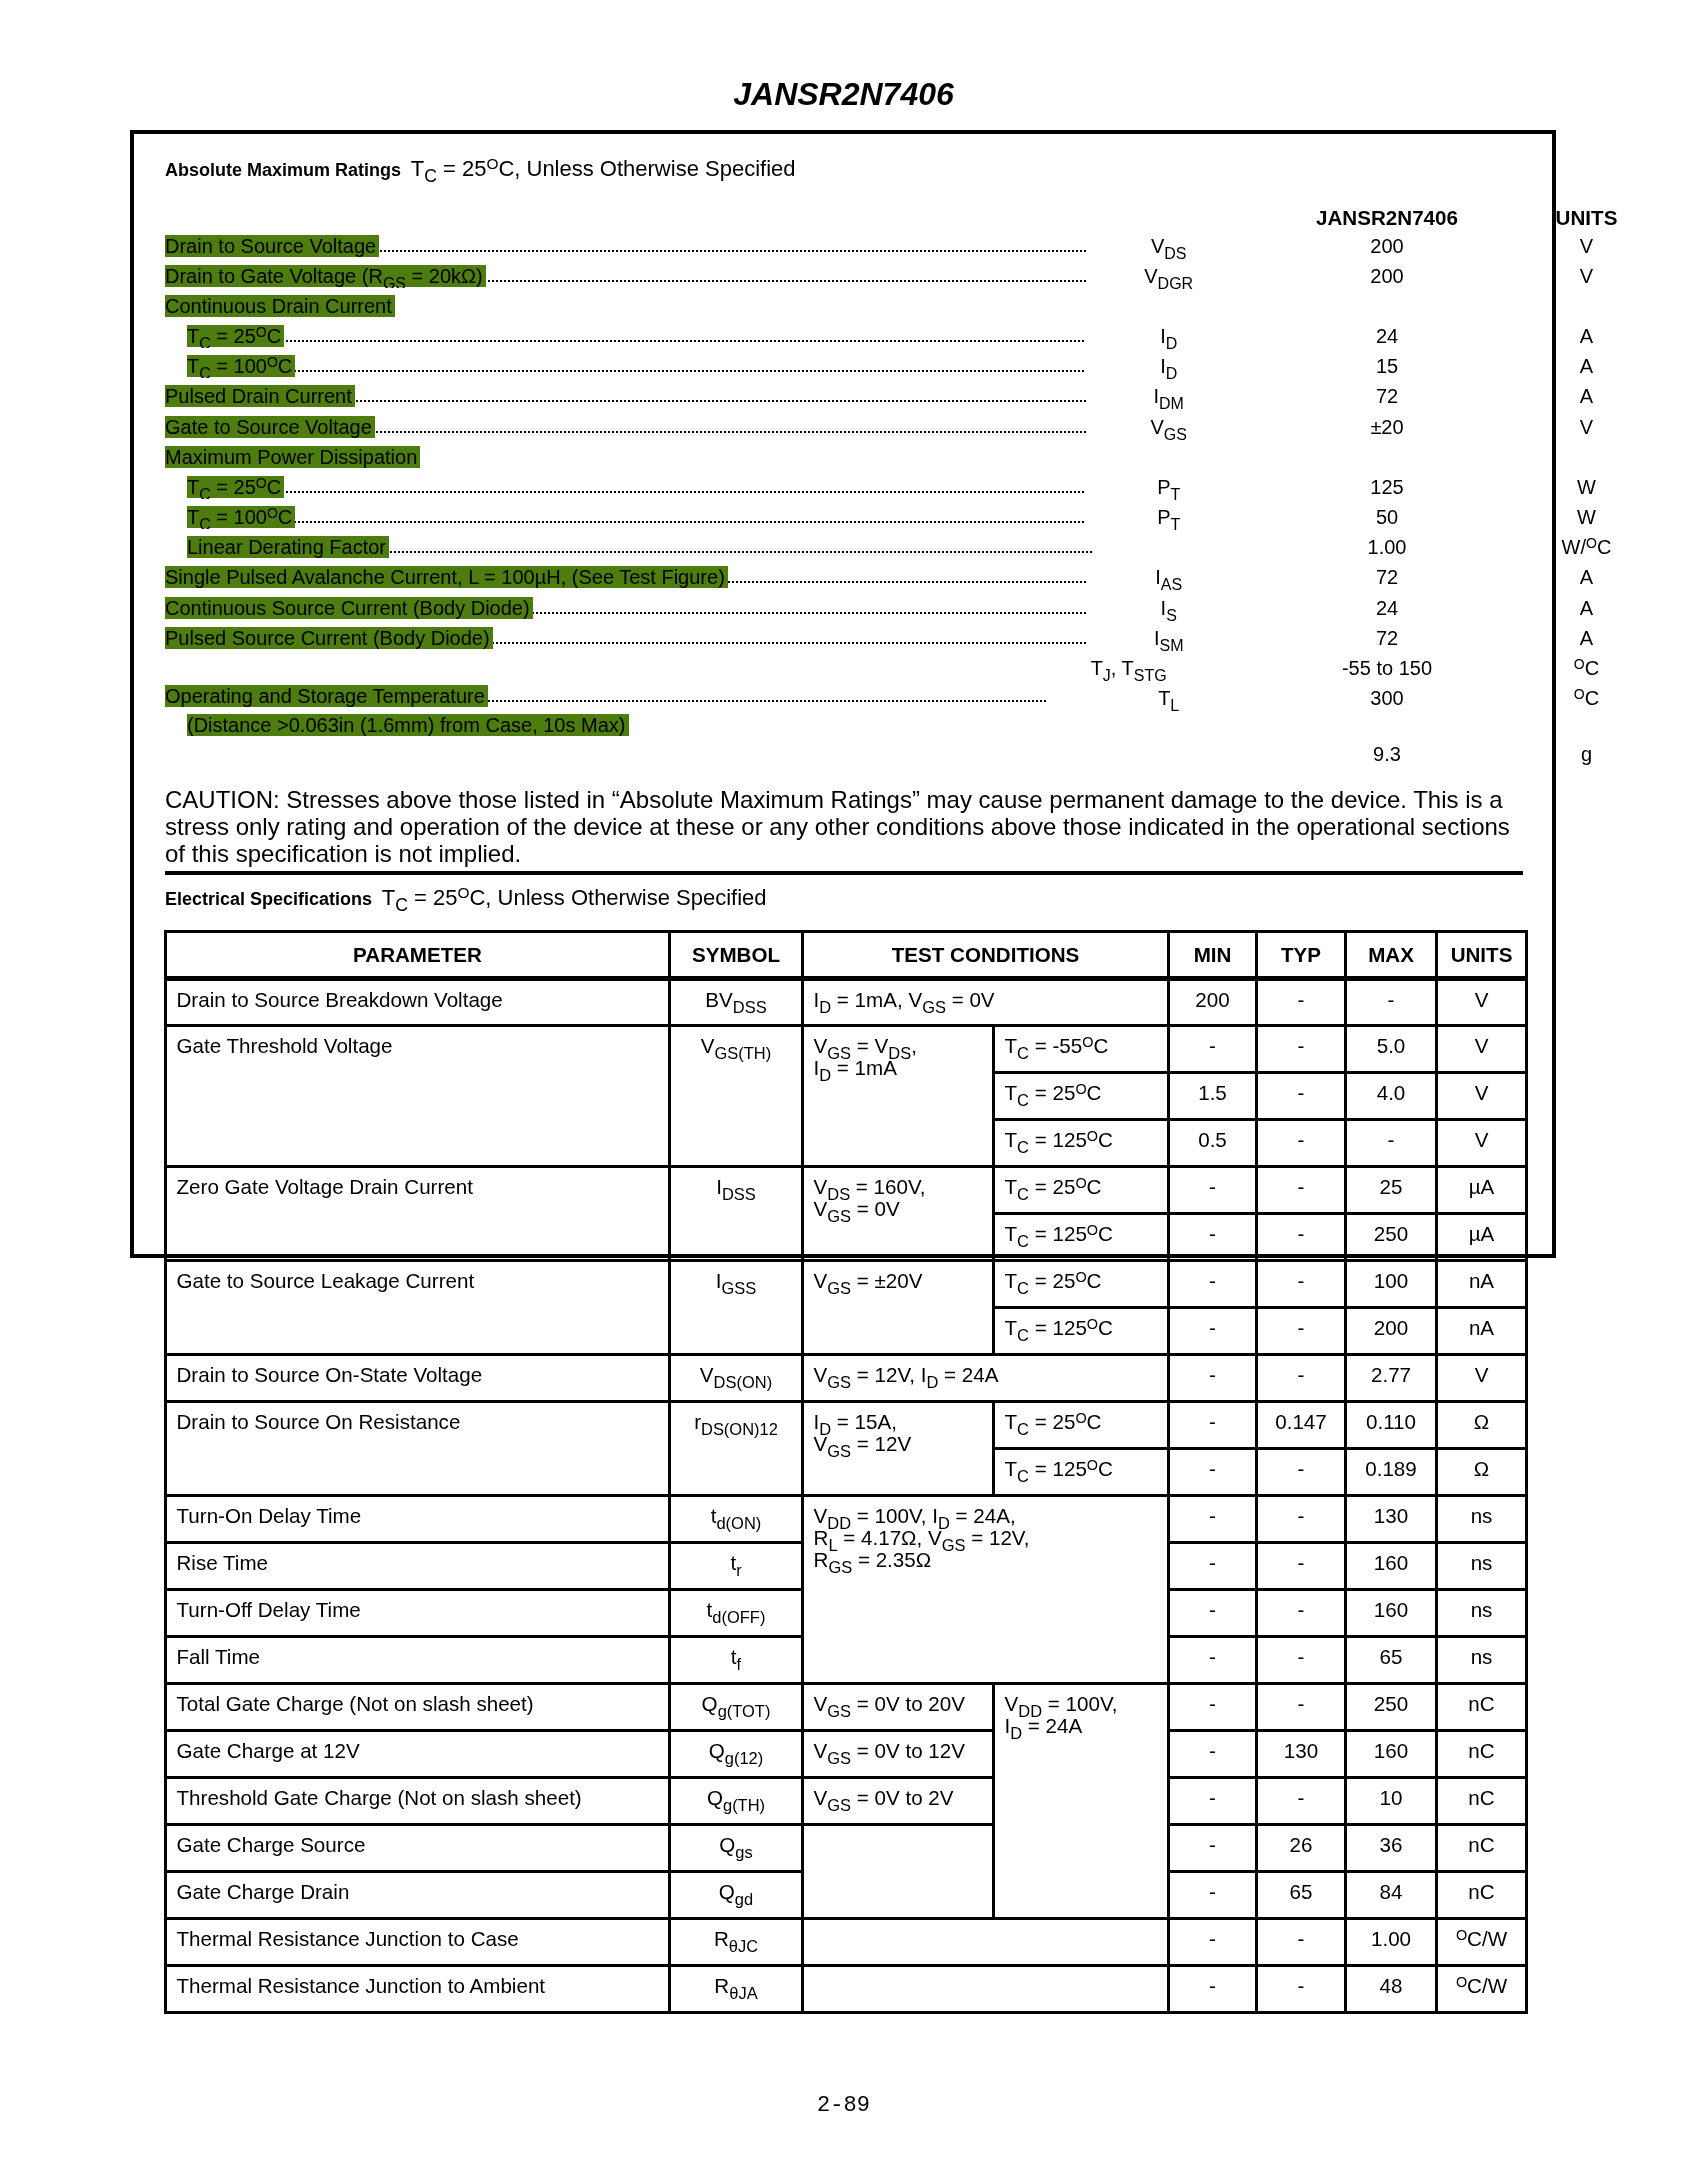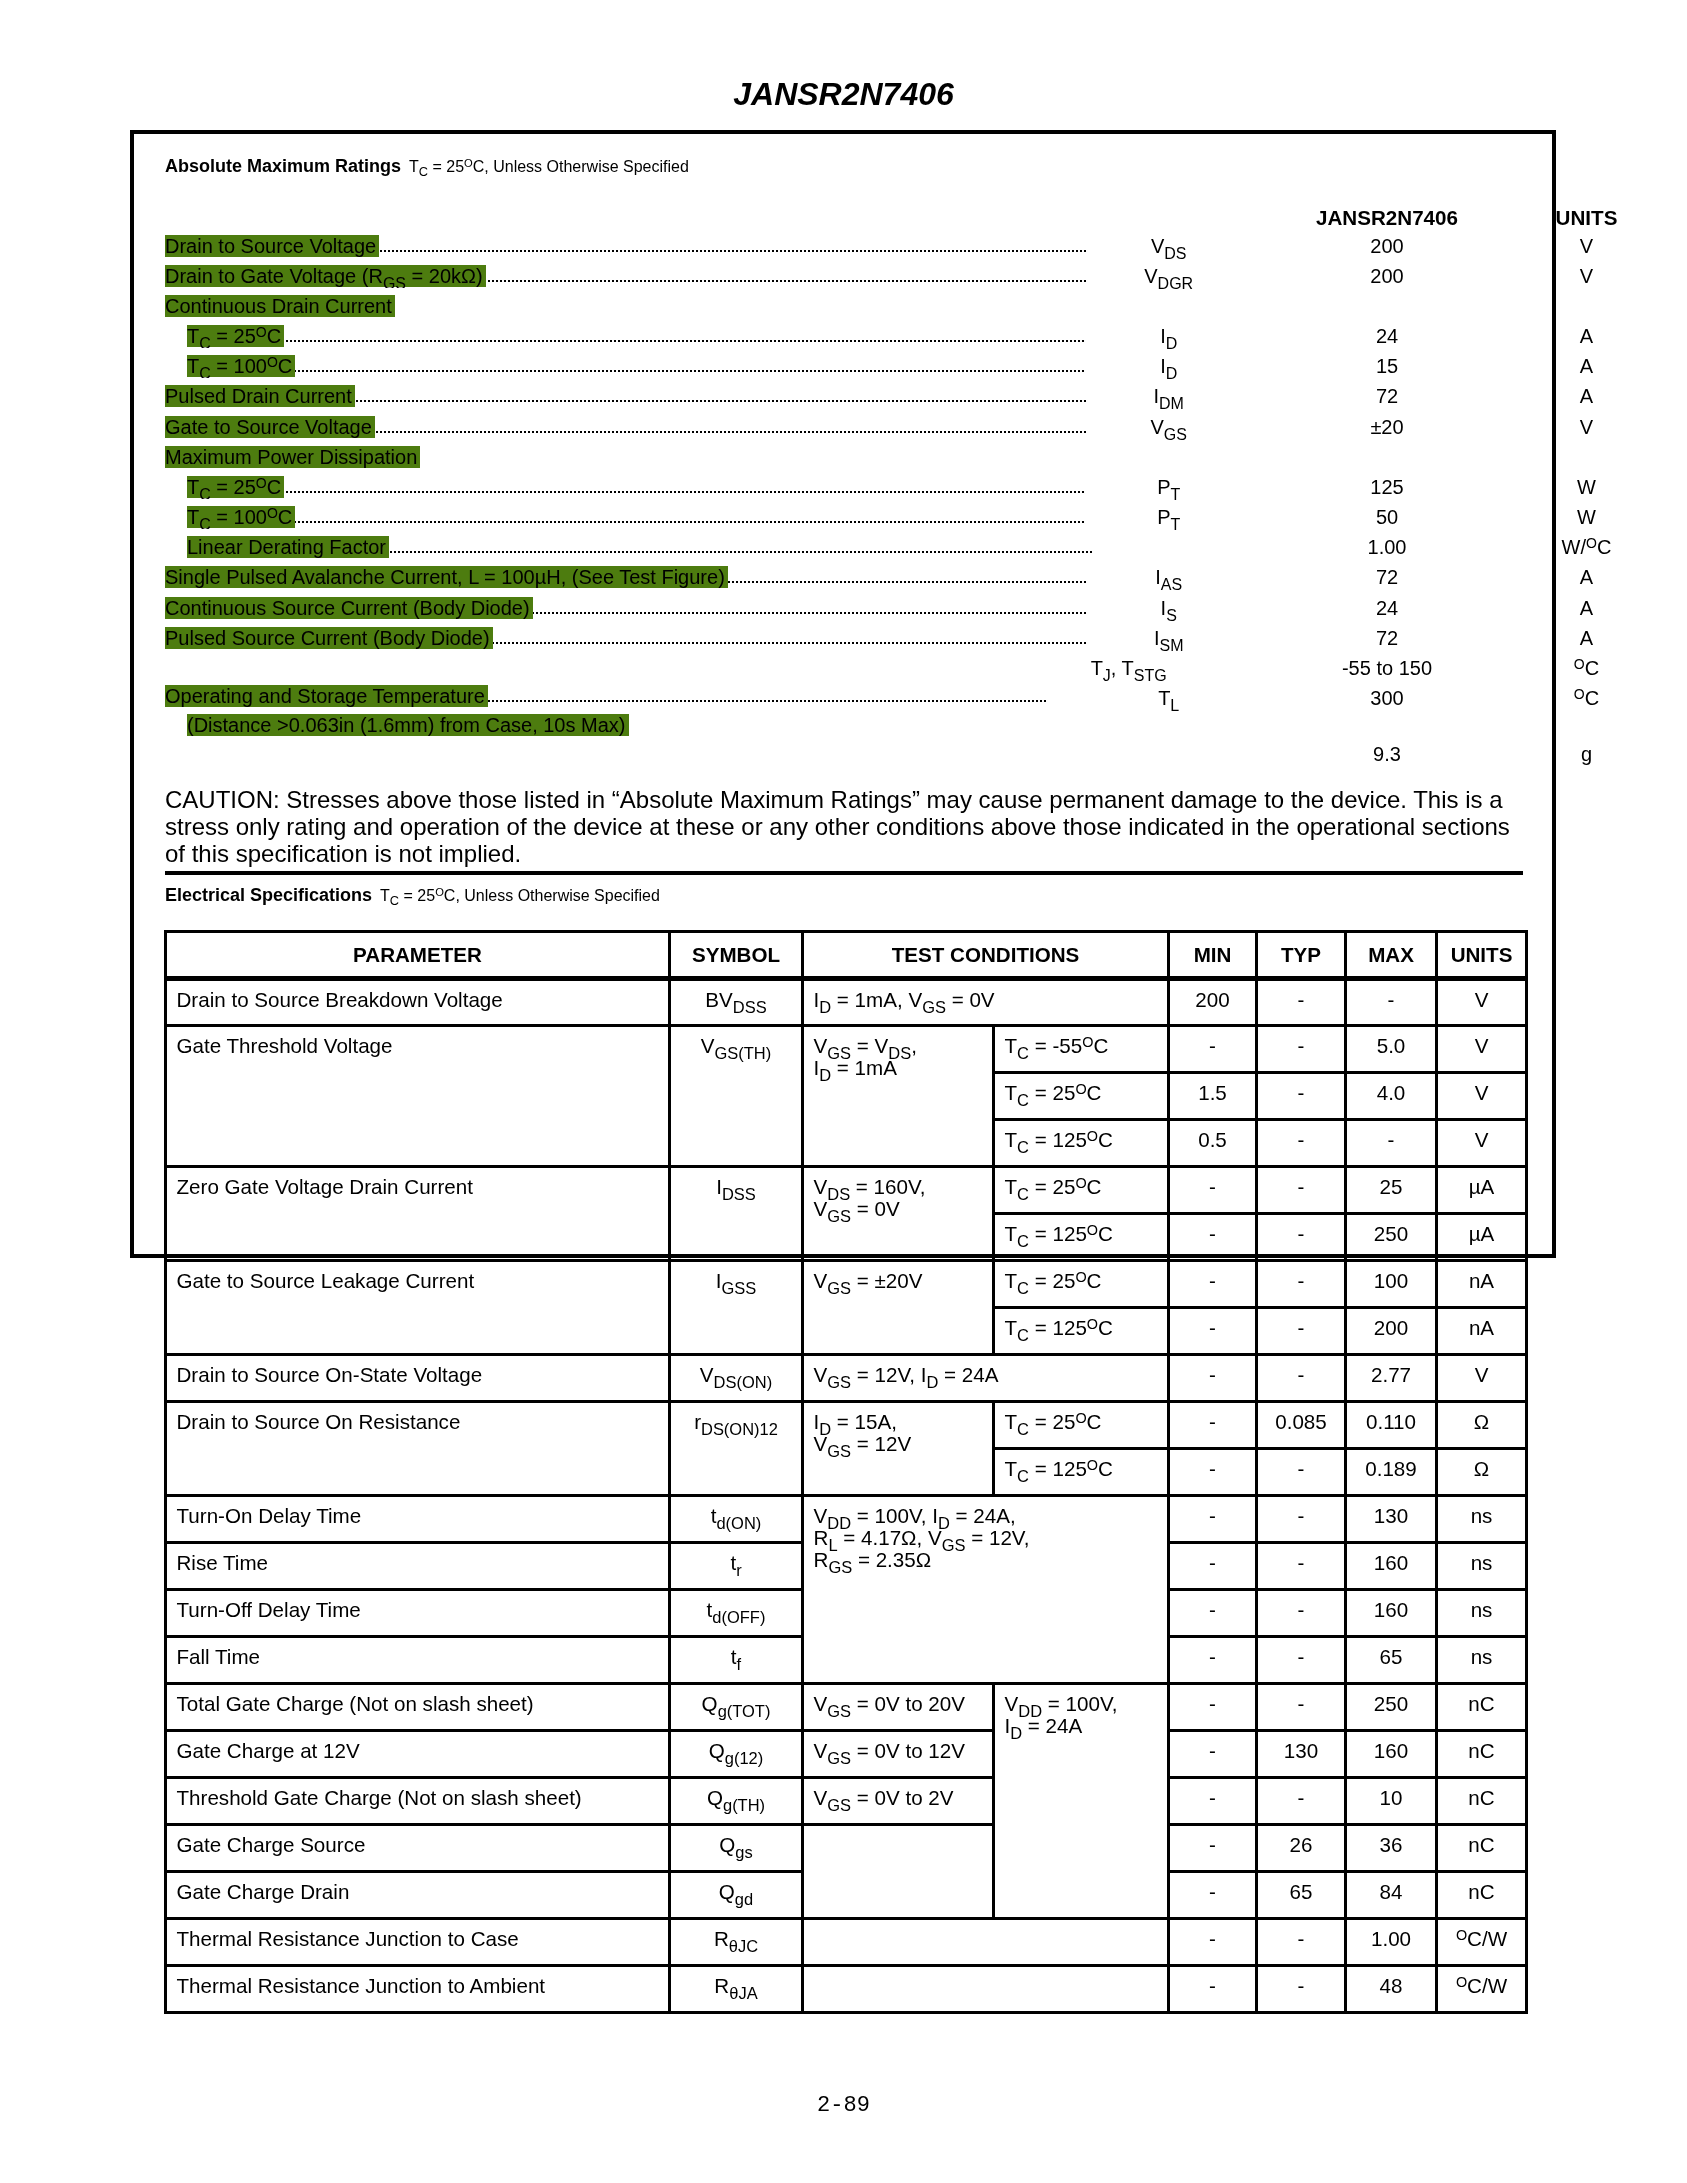--- a/index.html
+++ b/index.html
@@ -2,21 +2,21 @@
 <html style="font-size:12.7px"><head>
 <meta charset="utf-8">
 <style>
   html, body { margin:0; padding:0; background:#ffffff; }
   body { width:1687px; height:2183px; position:relative; overflow:hidden;
          font-family:"Liberation Sans", "DejaVu Sans", sans-serif; color:#000; }
   .abs { position:absolute; }
   .title { left:0; width:1687px; top:76px; text-align:center; font-size:32px; font-weight:bold; font-style:italic; }
   .frame { left:130px; top:130px; width:1426px; height:1128px; border:4px solid #000; box-sizing:border-box; }
   .sec-head { font-size:18px; font-weight:bold; }
-  .sec-sub { font-size:16px; font-weight:normal; }
+  .sec-sub { font-size:22px; font-weight:normal; }
   sub { font-size:0.8em; vertical-align:-0.35em; line-height:0; }
   sup { font-size:0.7em; vertical-align:0.45em; line-height:0; }
 
   
   .amr { left:165px; top:206px; width:1350px; font-size:20px; }
   .amr-hdr { position:absolute; top:0; font-weight:bold; font-size:20.6px; }
   .amr-row { position:absolute; left:0; height:30px; width:1350px; }
   .amr-label { position:absolute; left:0; width:921px; white-space:nowrap; overflow:hidden; }
   .amr-label .lead { background:#4d7c0f; padding-right:3.2px; position:relative; z-index:1; }
   .amr-label .dots { position:absolute; left:0; right:0; bottom:6.4px; border-bottom:2.4px dotted #000; z-index:0; }
@@ -264,21 +264,21 @@
       <td class="c">2.77</td>
       <td class="c">V</td>
     </tr>
 
     <tr>
       <td rowspan="2">Drain to Source On Resistance</td>
       <td rowspan="2" class="sym">r<sub>DS(ON)12</sub></td>
       <td rowspan="2">I<sub>D</sub> = 15A,<br>V<sub>GS</sub> = 12V</td>
       <td>T<sub>C</sub> = 25<sup>O</sup>C</td>
       <td class="c">-</td>
-      <td class="c">0.085</td>
+      <td class="c">0.147</td>
       <td class="c">0.110</td>
       <td class="c">Ω</td>
     </tr>
     <tr>
       <td>T<sub>C</sub> = 125<sup>O</sup>C</td>
       <td class="c">-</td>
       <td class="c">-</td>
       <td class="c">0.189</td>
       <td class="c">Ω</td>
     </tr>

